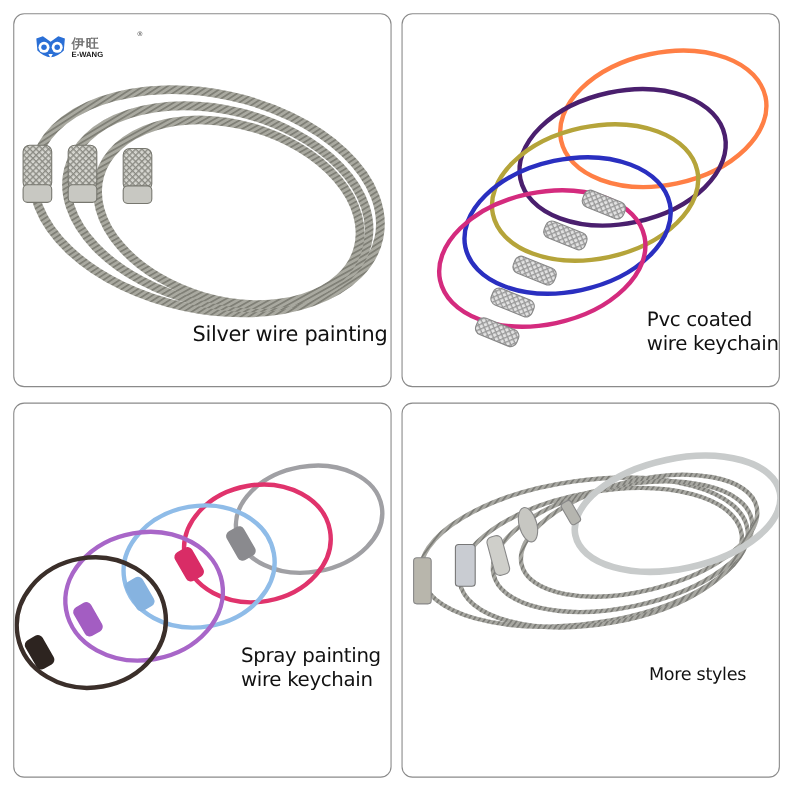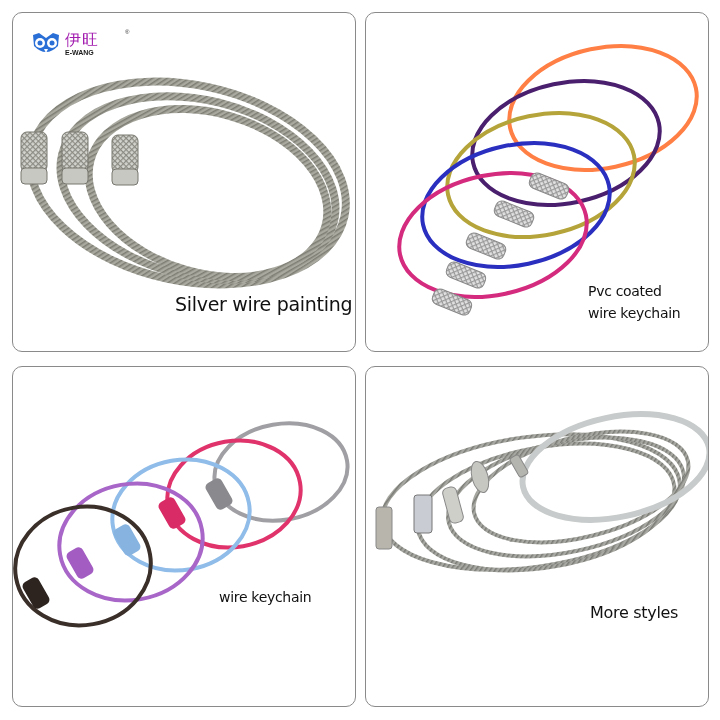--- a/index.html
+++ b/index.html
@@ -5,29 +5,29 @@
   html, body { margin: 0; padding: 0; background: #ffffff; }
   body { width: 720px; height: 720px; position: relative; overflow: hidden;
          font-family: "Liberation Sans", "DejaVu Sans", sans-serif; }
   .panel { position: absolute; border: 1.5px solid #8a8a8a; border-radius: 10px;
            background: #ffffff; box-sizing: border-box; overflow: hidden; }
   #p1 { left: 12px; top: 12px; width: 344px; height: 340px; }
   #p2 { left: 365px; top: 12px; width: 344px; height: 340px; }
   #p3 { left: 12px; top: 366px; width: 344px; height: 341px; }
   #p4 { left: 365px; top: 366px; width: 344px; height: 341px; }
   .panel svg.art { position: absolute; left: 0; top: 0; }
-  .caption { position: absolute; color: #111; font-size: 14px; line-height: 22px;
+  .caption { position: absolute; color: #111; font-size: 18px; line-height: 22px;
              font-family: "DejaVu Sans", sans-serif; letter-spacing: -0.3px; white-space: nowrap; }
   #cap1 { left: 162px; top: 280px; font-size: 19px; }
   #cap2 { left: 222px; top: 267px; }
   #cap3 { left: 206px; top: 219px; }
   #cap4 { left: 224px; top: 235px; font-size: 16px; }
   .logo { position: absolute; left: 18px; top: 16px; height: 30px; display: flex; align-items: center; }
   .logo-text { margin-left: 4px; display: flex; flex-direction: column; line-height: 1; }
-  .logo-cn { font-size: 16px; font-weight: normal; color: #a21caf; letter-spacing: 1px; }
+  .logo-cn { font-size: 12px; font-weight: bold; color: #737373; letter-spacing: 1px; }
   .logo-en { font-size: 7px; font-weight: bold; color: #1a1a1a; margin-top: 1px; }
   .logo-reg { position: absolute; left: 94px; top: 0px; font-size: 6px; color: #333; }
 </style>
 </head>
 <body>
 
 <div class="panel" id="p1">
   <svg class="art" width="344" height="340">
     <defs>
       <pattern id="twist" width="4" height="4" patternUnits="userSpaceOnUse" patternTransform="rotate(45)">
@@ -107,20 +107,21 @@
     <ellipse cx="168" cy="148" rx="69" ry="55" fill="none" stroke="#8fbce8" stroke-width="4" transform="rotate(-10 168 148)"></ellipse>
     <ellipse cx="118" cy="175" rx="72" ry="58" fill="none" stroke="#a866c8" stroke-width="4" transform="rotate(-10 118 175)"></ellipse>
     <ellipse cx="70" cy="199" rx="68" ry="59" fill="none" stroke="#3b2f2a" stroke-width="4" transform="rotate(-10 70 199)"></ellipse>
     <rect x="197" y="112" width="18" height="30" rx="5" fill="#8a8a8e" transform="rotate(-30 206 127)"></rect>
     <rect x="150" y="131" width="18" height="30" rx="5" fill="#d92c66" transform="rotate(-30 159 146)"></rect>
     <rect x="105" y="158" width="18" height="30" rx="5" fill="#86b3e0" transform="rotate(-30 114 173)"></rect>
     <rect x="58" y="181" width="18" height="30" rx="5" fill="#a35dc2" transform="rotate(-30 67 196)"></rect>
     <rect x="14" y="211" width="18" height="30" rx="5" fill="#2d2420" transform="rotate(-30 23 226)"></rect>
   </svg>
   <div class="caption" id="cap3">
+    <div>Spray painting</div>
     <div>wire keychain</div>
   </div>
 </div>
 
 <div class="panel" id="p4">
   <svg class="art" width="344" height="341">
     <defs>
       <pattern id="twist4" width="4" height="4" patternUnits="userSpaceOnUse" patternTransform="rotate(45)">
         <rect width="4" height="4" fill="#a8a8a2"></rect>
         <rect width="1.5" height="4" fill="#7b7b76"></rect>

